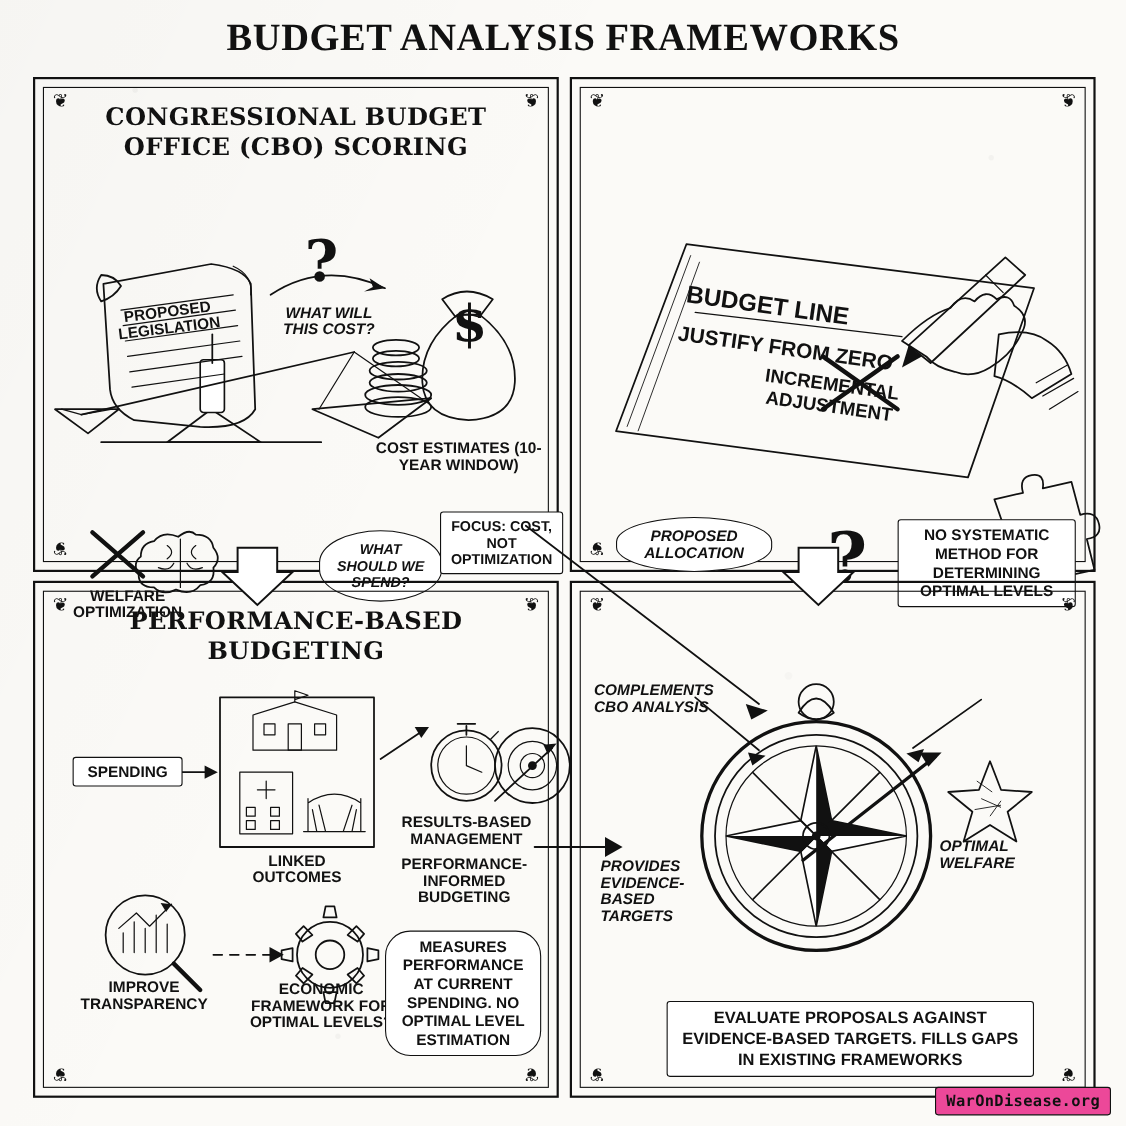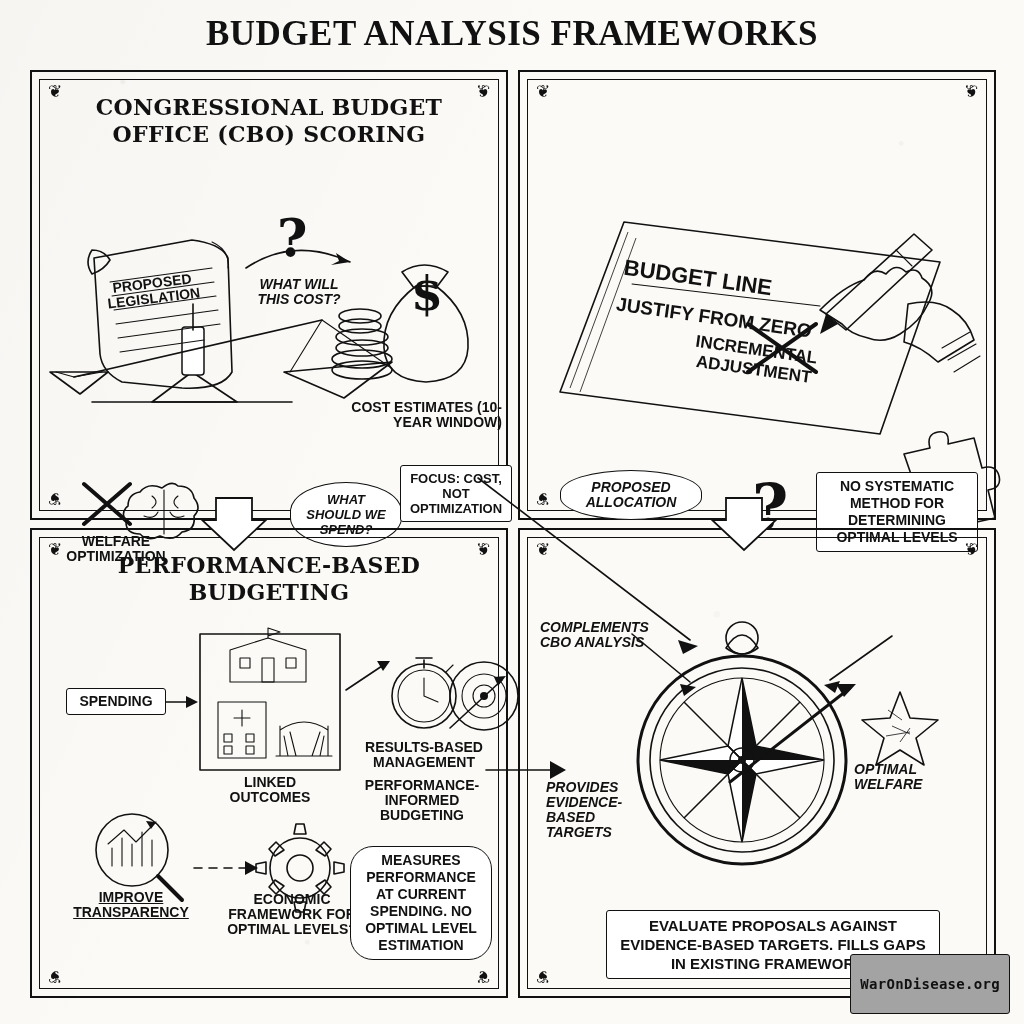--- a/index.html
+++ b/index.html
@@ -71,22 +71,22 @@
   .stroke-hair{fill:none;stroke:#111;stroke-width:.8;}
   .fillblk{fill:#111;}
   .fillwht{fill:#fff;stroke:#111;stroke-width:1.5;}
   .arrow-big{fill:#fff;stroke:#111;stroke-width:1.8;}
   .qmark{
     position:absolute;font-family:"DejaVu Serif","Liberation Serif",serif;
     font-weight:bold;
   }
   .watermark{
     position:absolute;right:14px;bottom:10px;
-    border:1.6px solid #111;background:#a3a3a3;border-radius:3px;
-    padding:21px 9px;font-family:"DejaVu Sans Mono","Liberation Mono",monospace;
+    border:1.6px solid #111;background:#ec4899;border-radius:3px;
+    padding:4px 9px;font-family:"DejaVu Sans Mono","Liberation Mono",monospace;
     font-size:14px;font-weight:bold;letter-spacing:.3px;
   }
 </style>
 </head>
 <body>
 
 <div class="paper-texture"></div>
 
 <div class="title">BUDGET ANALYSIS FRAMEWORKS</div>
 
@@ -133,21 +133,21 @@
     <path class="stroke" style="stroke-width:4" d="M52 412 L98 452 M98 412 L52 452"></path>
 
     <path class="stroke" d="M130 416 q-14 -6 -22 4 q-12 2 -12 14 q-8 6 -2 16 q0 12 14 12 q8 8 20 2 q14 6 22 -4 q14 -2 12 -16 q8 -8 0 -18 q-2 -12 -16 -12 q-6 -6 -16 2Z" fill="#fff"></path>
     <path class="stroke-thin" d="M132 418 L132 462 M120 424 q8 6 0 12 M146 424 q-8 6 0 12 M112 444 q10 4 14 -4 M152 444 q-10 4 -14 -4"></path>
   </svg>
 
   <div class="lbl" style="left:62px;top:204px;width:118px;transform:rotate(-7deg);font-size:14px;">PROPOSED LEGISLATION</div>
   <div class="qmark" style="left:245px;top:135px;font-size:52px;">?</div>
   <div class="lbl italic" style="left:212px;top:205px;width:110px;font-size:14px;">WHAT WILL THIS COST?</div>
   <div class="lbl" style="left:372px;top:215px;width:46px;font-size:46px;font-family:'DejaVu Serif',serif;">$</div>
-  <div class="lbl" style="left:300px;top:328px;width:170px;font-size:14px;text-align:right;">COST ESTIMATES (10-YEAR WINDOW)</div>
+  <div class="lbl" style="left:300px;top:328px;width:170px;font-size:14px;">COST ESTIMATES (10-YEAR WINDOW)</div>
   <div class="lbl" style="left:20px;top:462px;width:128px;font-size:14px;">WELFARE OPTIMIZATION</div>
   <div class="lbl cloud" style="left:258px;top:410px;width:86px;font-size:13px;">WHAT SHOULD WE SPEND?</div>
   <div class="lbl boxed" style="left:368px;top:393px;width:96px;font-size:13px;">FOCUS: COST, NOT OPTIMIZATION</div>
 </div>
 
 <div class="quad" style="left:518px;top:70px;width:478px;height:450px;">
   <div class="inner-border"></div>
   <div class="corner c-tl">❦</div>
   <div class="corner c-tr">❦</div>
   <div class="corner c-bl">❦</div>
@@ -244,21 +244,21 @@
       <path d="M292 364 l-8 -8 l9 -6 l6 7z"></path>
       <path d="M292 312 l-8 8 l9 6 l6 -7z"></path>
       <path d="M244 364 l8 -8 l-9 -6 l-6 7z"></path>
     </g>
   </svg>
 
   <div class="lbl boxed" style="left:34px;top:158px;width:84px;font-size:14px;">SPENDING</div>
   <div class="lbl" style="left:178px;top:245px;width:120px;font-size:14px;">LINKED OUTCOMES</div>
   <div class="lbl" style="left:320px;top:248px;width:140px;font-size:14px;">PERFORMANCE-INFORMED BUDGETING</div>
   <div class="lbl" style="left:322px;top:210px;width:140px;font-size:14px;">RESULTS-BASED MANAGEMENT</div>
-  <div class="lbl" style="left:24px;top:360px;width:150px;font-size:14px;text-decoration:underline;">IMPROVE TRANSPARENCY</div>
+  <div class="lbl" style="left:24px;top:360px;width:150px;font-size:14px;">IMPROVE TRANSPARENCY</div>
   <div class="lbl" style="left:190px;top:362px;width:140px;font-size:14px;">ECONOMIC FRAMEWORK FOR OPTIMAL LEVELS?</div>
   <div class="lbl boxed" style="left:318px;top:316px;width:126px;font-size:14px;line-height:17px;border-radius:23px;">MEASURES PERFORMANCE AT CURRENT SPENDING. NO OPTIMAL LEVEL ESTIMATION</div>
 </div>
 
 <div class="quad" style="left:518px;top:528px;width:478px;height:470px;">
   <div class="inner-border"></div>
   <div class="corner c-tl">❦</div>
   <div class="corner c-tr">❦</div>
   <div class="corner c-bl">❦</div>
   <div class="corner c-br">❦</div>

